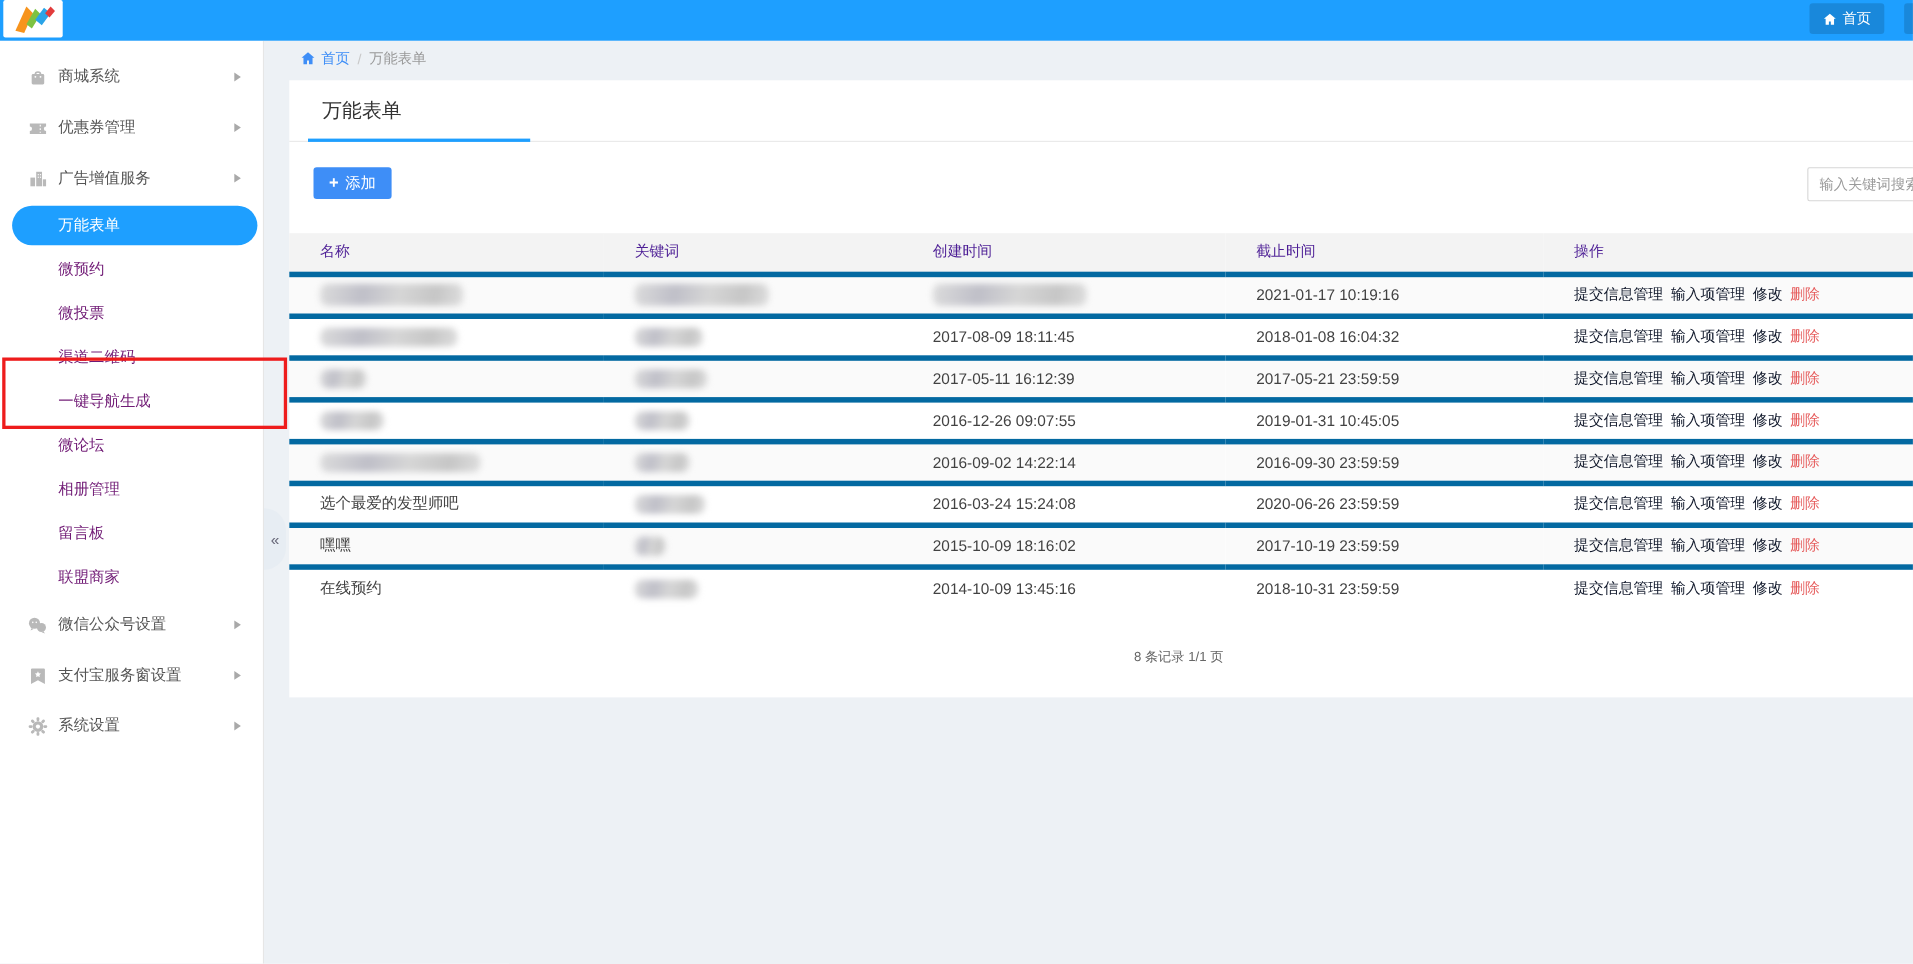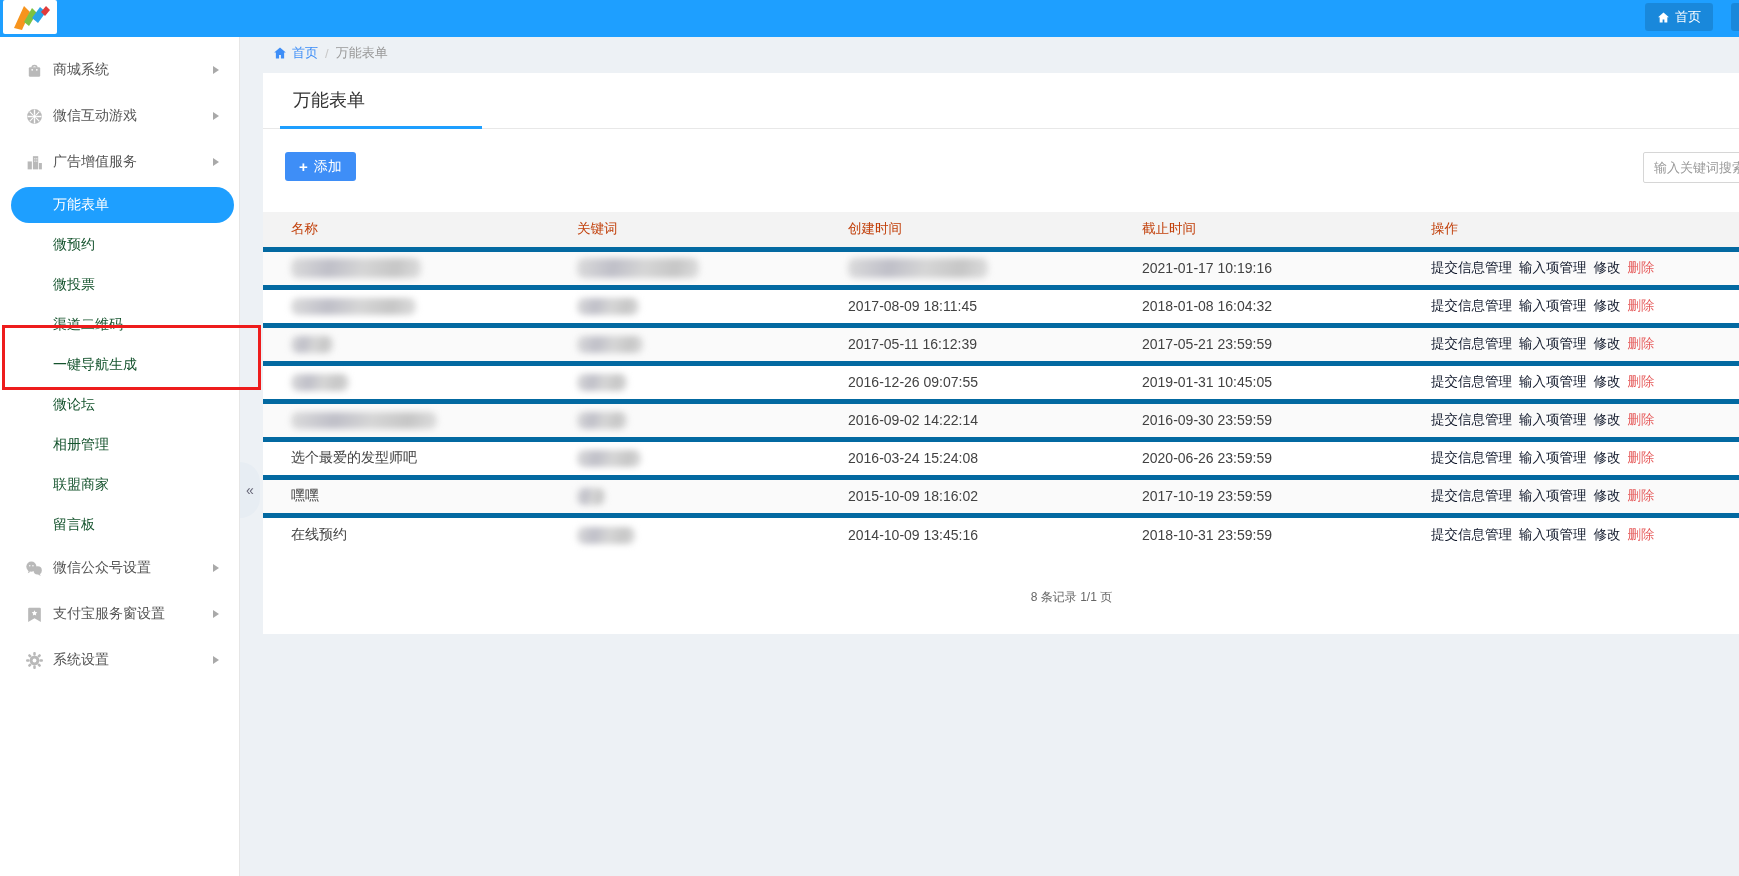--- a/index.html
+++ b/index.html
@@ -17,21 +17,21 @@
   
   .sidebar { position:absolute; left:0; top:37px; width:240px; bottom:0; background:#fff;
     border-right:1px solid #e6e6e6; z-index:10; padding-top:10px; }
   .side-item { height:46px; display:flex; align-items:center; padding:0 20px 0 24px; cursor:pointer; color:#555; font-size:14px; position:relative; }
   .side-item .ico { width:20px; height:20px; margin-right:9px; display:flex; align-items:center; justify-content:center; flex:0 0 20px; }
   .side-item .lbl { flex:1 1 auto; }
   .caret-r { width:0; height:0; border-left:6px solid #a9a9a9; border-top:4px solid transparent; border-bottom:4px solid transparent; }
   .caret-d { width:0; height:0; border-top:6px solid #a9a9a9; border-left:4px solid transparent; border-right:4px solid transparent; }
   .side-item.expanded { background:#f0f0f0; }
   .submenu { }
-  .sub-item { height:40px; display:flex; align-items:center; padding-left:53px; font-size:14px; color:#14532d; cursor:pointer; }
+  .sub-item { height:40px; display:flex; align-items:center; padding-left:53px; font-size:14px; color:#701a75; cursor:pointer; }
   .sub-item.active { height:36px; margin:2px 0 2px 11px; width:223px; padding-left:42px; background:#1e9fff; color:#fff; border-radius:18px; }
 
   
   .annotation-rect { position:absolute; left:2px; top:325px; width:259px; height:65px;
     border:3px solid #ee1c1c; z-index:60; pointer-events:none; background:transparent; }
 
   
   .collapse-tab { position:absolute; left:240px; top:462px; width:20px; height:56px; background:#e7edf3;
     border-radius:0 28px 28px 0; display:flex; align-items:center; justify-content:center;
     color:#667; font-size:14px; cursor:pointer; z-index:5; }
@@ -51,21 +51,21 @@
   .add-btn { position:absolute; left:22px; top:79px; height:29px; padding:0 14px; background:#3e8ef7; border:none;
     color:#fff; font-size:14px; border-radius:3px; display:flex; align-items:center; gap:6px; cursor:pointer; }
   .add-btn .plus { font-size:15px; font-weight:bold; line-height:1; }
   .search-input { position:absolute; left:1380px; top:79px; width:212px; height:31px; border:1px solid #d6d6d6;
     border-radius:2px; padding:0 10px; font-size:13px; color:#555; background:#fff; }
   .search-input::placeholder { color:#9a9a9a; }
 
   table.grid { position:absolute; left:0; top:139px; width:1617px; border-collapse:collapse; table-layout:fixed; }
   table.grid col.c1{width:286px} table.grid col.c2{width:271px} table.grid col.c3{width:294px}
   table.grid col.c4{width:289px} table.grid col.c5{width:auto}
-  table.grid th { height:37px; background:#f3f3f3; font-weight:normal; font-size:13.5px; color:#c2410c;
+  table.grid th { height:37px; background:#f3f3f3; font-weight:normal; font-size:13.5px; color:#4c1d95;
     text-align:left; padding-left:28px; }
   table.grid td { height:38px; font-size:14px; color:#424242; padding-left:28px; border-top:5px solid #0369a1;
     white-space:nowrap; overflow:hidden; }
   table.grid tr.odd td { background:#fafafa; }
   .redact { display:inline-block; height:17px; border-radius:7px; vertical-align:middle;
     background:linear-gradient(100deg,#dcdcdc 0%,#bfbfc8 30%,#d6d6d6 55%,#c6c6c6 80%,#dedede 100%);
     filter:blur(3px); }
   .redact.tall { height:20px; }
   .op-link { color:#0f172a; margin-right:7px; cursor:pointer; text-decoration:none; font-size:13.5px; }
   .op-link.danger { color:#e65c5c; margin-right:0; }
@@ -105,27 +105,25 @@
             <circle cx="6.8" cy="8.4" r=".8" fill="#fff"></circle>
             <circle cx="11.2" cy="8.4" r=".8" fill="#fff"></circle>
           </svg>
         </span>
         <span class="lbl">商城系统</span>
         <span class="caret-r"></span>
       </div>
       <div class="side-item">
         <span class="ico">
           <svg width="19" height="19" viewBox="0 0 18 18">
-            <circle cx="9" cy="9" r="7" fill="#b9b9b9"></circle>
-            <circle cx="9" cy="9" r="1.6" fill="#fff"></circle>
-            <path d="M9 2.4 9 7.4 M2.4 9l5 0 M9 15.6 9 10.6 M15.6 9l-5 0" stroke="#fff" stroke-width="1.3"></path>
-            <path d="M4.4 4.4l3.2 3.2 M13.6 4.4l-3.2 3.2 M4.4 13.6l3.2-3.2 M13.6 13.6l-3.2-3.2" stroke="#fff" stroke-width="1"></path>
-          </svg>
-        </span>
-        <span class="lbl">微信互动游戏</span>
+            <path d="M2 5h14v2.6a1.9 1.9 0 0 0 0 3.8V14H2v-2.6a1.9 1.9 0 0 0 0-3.8z" fill="#b9b9b9"></path>
+            <line x1="11" y1="6" x2="11" y2="13" stroke="#fff" stroke-width="1" stroke-dasharray="1.6 1.4"></line>
+          </svg>
+        </span>
+        <span class="lbl">优惠券管理</span>
         <span class="caret-r"></span>
       </div>
       <div class="side-item">
         <span class="ico">
           <svg width="19" height="19" viewBox="0 0 18 18">
             <rect x="2.5" y="8" width="4" height="7.5" fill="#b9b9b9"></rect>
             <rect x="7.5" y="3" width="5" height="12.5" fill="#b9b9b9"></rect>
             <rect x="13.2" y="9.5" width="2.8" height="6" fill="#b9b9b9"></rect>
             <rect x="8.8" y="5" width="1" height="1" fill="#fff"></rect>
             <rect x="10.7" y="5" width="1" height="1" fill="#fff"></rect>
@@ -137,22 +135,22 @@
         <span class="caret-r"></span>
       </div>
       <div class="submenu">
         <div class="sub-item active">万能表单</div>
         <div class="sub-item">微预约</div>
         <div class="sub-item">微投票</div>
         <div class="sub-item">渠道二维码</div>
         <div class="sub-item">一键导航生成</div>
         <div class="sub-item">微论坛</div>
         <div class="sub-item">相册管理</div>
+        <div class="sub-item">留言板</div>
         <div class="sub-item">联盟商家</div>
-        <div class="sub-item">留言板</div>
       </div>
       <div class="side-item">
         <span class="ico">
           <svg width="20" height="19" viewBox="0 0 19 18">
             <circle cx="7" cy="7.2" r="4.8" fill="#b9b9b9"></circle>
             <path d="M4.5 11.2 3.6 13.4l2.6-1.2z" fill="#b9b9b9"></path>
             <circle cx="13" cy="10.8" r="3.9" fill="#b9b9b9"></circle>
             <path d="M14.8 14 16 16l-2.9-1z" fill="#b9b9b9"></path>
             <circle cx="5.5" cy="6.4" r=".7" fill="#fff"></circle>
             <circle cx="8.5" cy="6.4" r=".7" fill="#fff"></circle>

